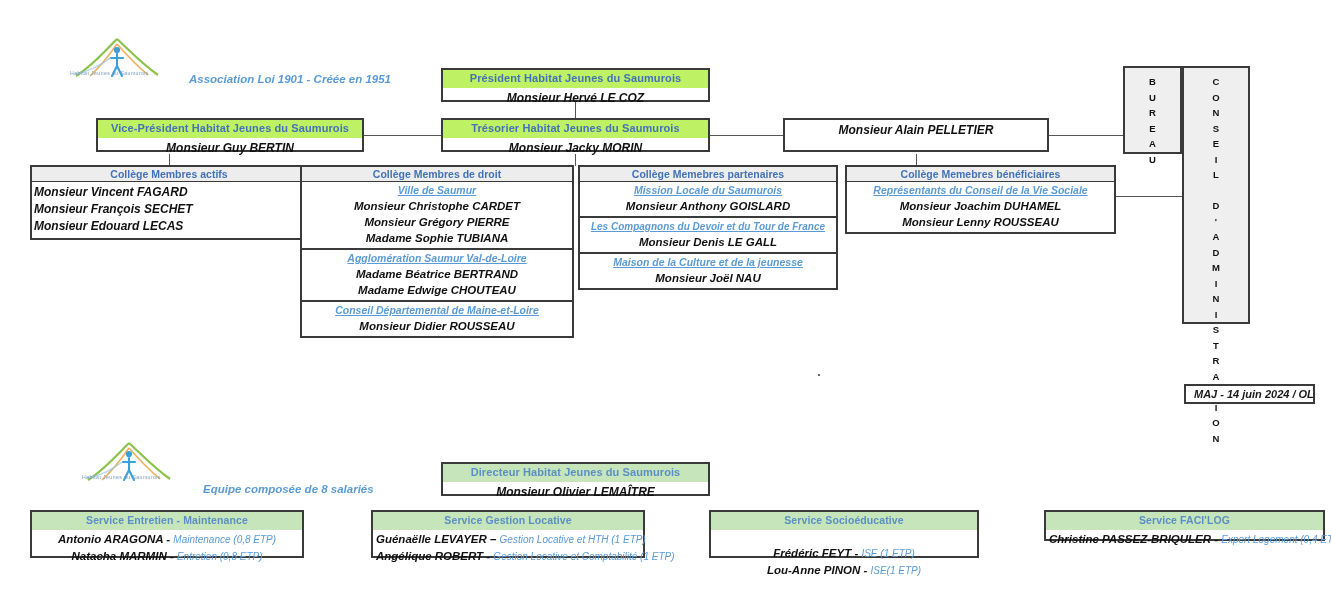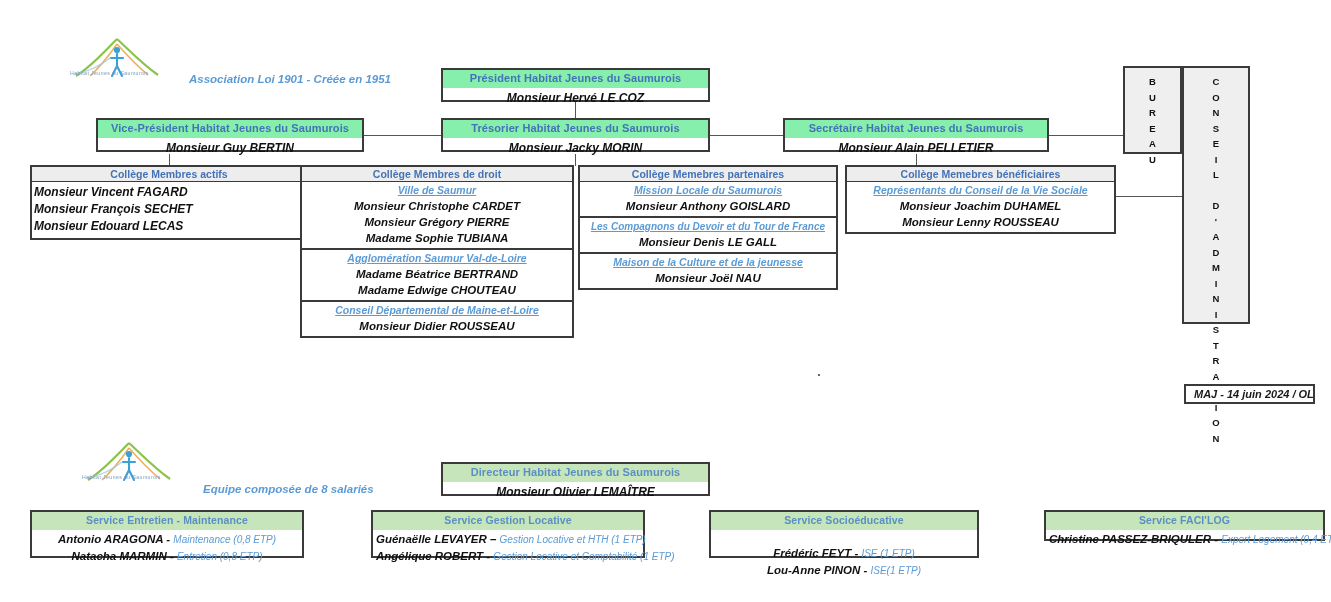--- a/index.html
+++ b/index.html
@@ -25,21 +25,21 @@
 
   
   .box {
     position: absolute;
     box-sizing: border-box;
     border: 2px solid #3a3a3a;
     background: #ffffff;
     text-align: center;
   }
   .box-head {
-    background: #86efac;
+    background: #bef264;
     color: #4472b8;
     font-weight: bold;
     font-size: 11px;
     line-height: 15px;
     padding: 1px 2px 2px 2px;
     letter-spacing: .1px;
     white-space: nowrap;
   }
   .box-head.green {
     background: #c7e5bb;
@@ -206,21 +206,20 @@
   </div>
 
   <div class="box" style="left:429px; top:118px; width:269px; height:34px;">
     <div class="box-head">Trésorier Habitat Jeunes du Saumurois</div>
     <div class="box-body">
         <div class="person">Monsieur Jacky MORIN</div>
       </div>
   </div>
 
   <div class="box" style="left:771px; top:118px; width:266px; height:34px;">
-    <div class="box-head">Secrétaire Habitat Jeunes du Saumurois</div>
     <div class="box-body">
         <div class="person">Monsieur Alain PELLETIER</div>
       </div>
   </div>
 
   <div class="vbox" style="left:1111px; top:66px; width:59px; height:88px;">
     <div class="vletters" id="bureau-letters">
         <span>B</span>
         <span>U</span>
         <span>R</span>

